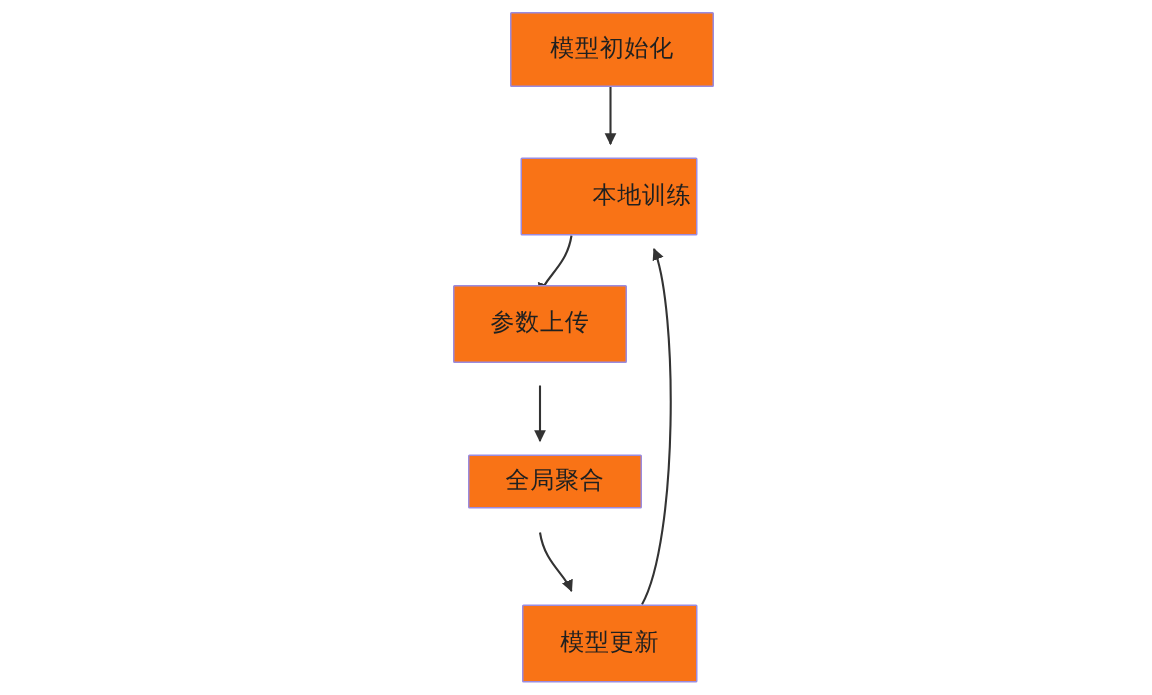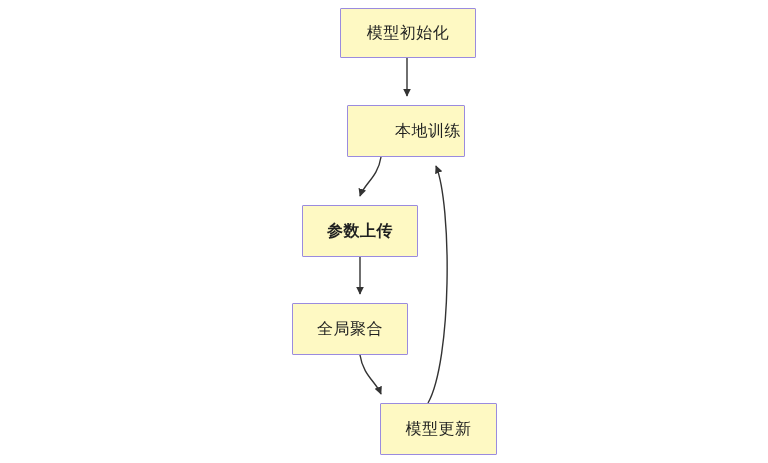--- a/index.html
+++ b/index.html
@@ -25,21 +25,21 @@
     position: absolute;
     left: 0;
     top: 0;
     width: 768px;
     height: 463px;
     overflow: visible;
   }
   .node {
     position: absolute;
     box-sizing: border-box;
-    background: #fef9c3;
+    background: #f97316;
     border: 1px solid #9A8BDF;
     border-radius: 1px;
     display: flex;
     align-items: center;
     justify-content: center;
     color: #1F2020;
     font-size: 16px;
     line-height: 1;
     letter-spacing: 0.5px;
     white-space: nowrap;
@@ -72,25 +72,25 @@
   </svg>
 
   <div class="node" style="left: 340px; top: 8px; width: 136px; height: 50px;">
     <span class="node-label">模型初始化</span>
   </div>
 
   <div class="node" style="left: 347px; top: 105px; width: 118px; height: 52px; padding-left: 44px;">
     <span class="node-label">本地训练</span>
   </div>
 
-  <div class="node" style="left: 302px; top: 205px; width: 116px; height: 52px; font-weight: bold;">
+  <div class="node" style="left: 302px; top: 190px; width: 116px; height: 52px;">
     <span class="node-label">参数上传</span>
   </div>
 
-  <div class="node" style="left: 292px; top: 303px; width: 116px; height: 52px;">
+  <div class="node" style="left: 312px; top: 303px; width: 116px; height: 36px;">
     <span class="node-label">全局聚合</span>
   </div>
 
-  <div class="node" style="left: 348px; top: 403px; width: 117px; height: 52px; margin-left: 32px;">
+  <div class="node" style="left: 348px; top: 403px; width: 117px; height: 52px;">
     <span class="node-label">模型更新</span>
   </div>
 
 </div>
 
 </body></html>

